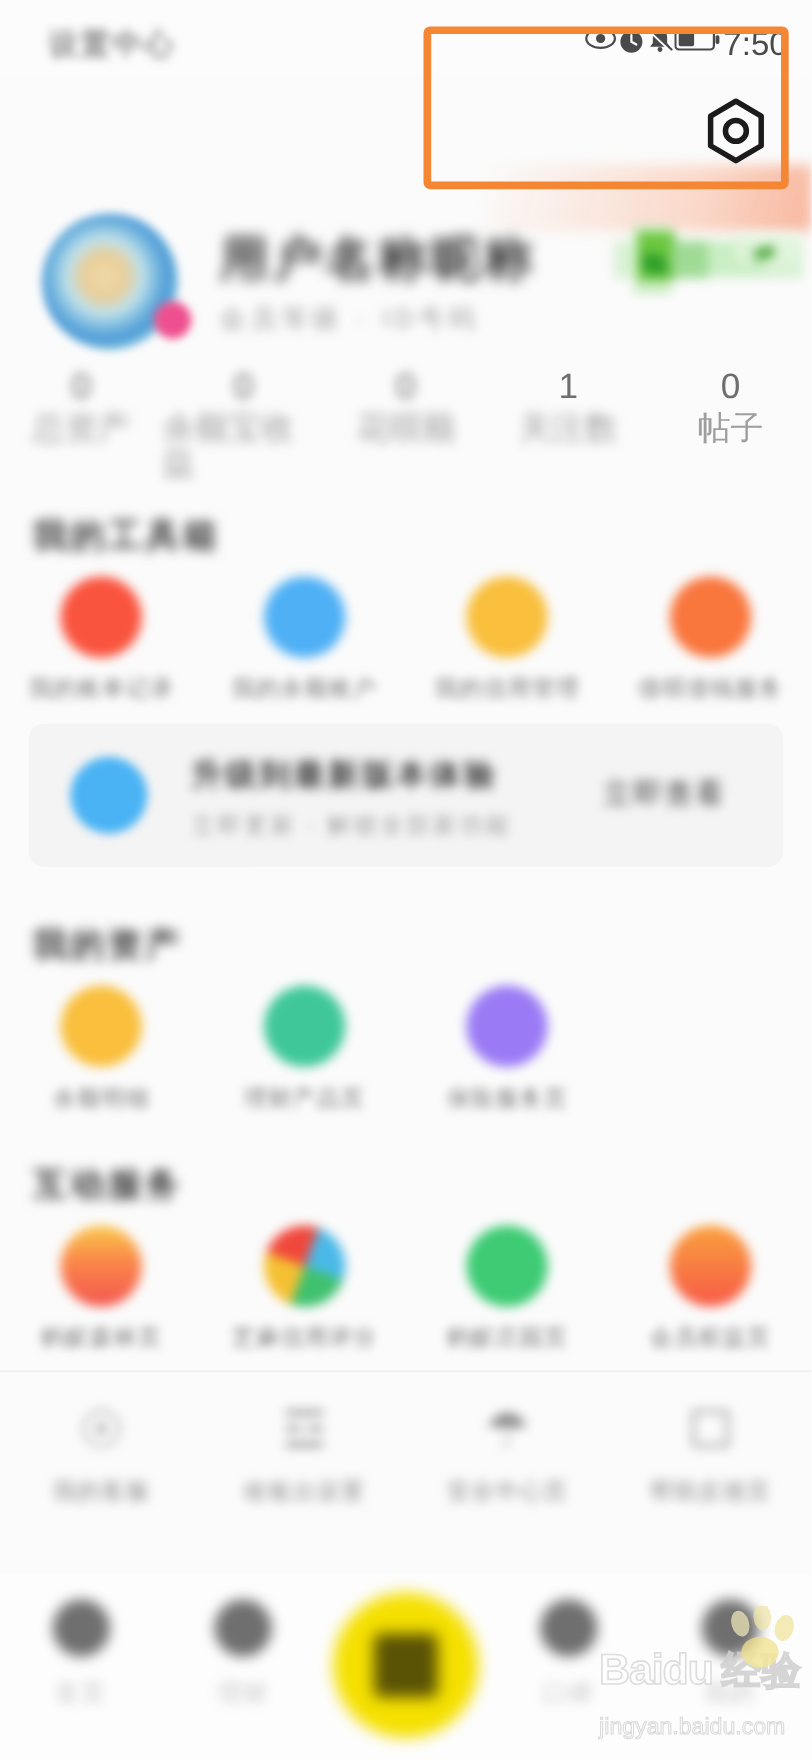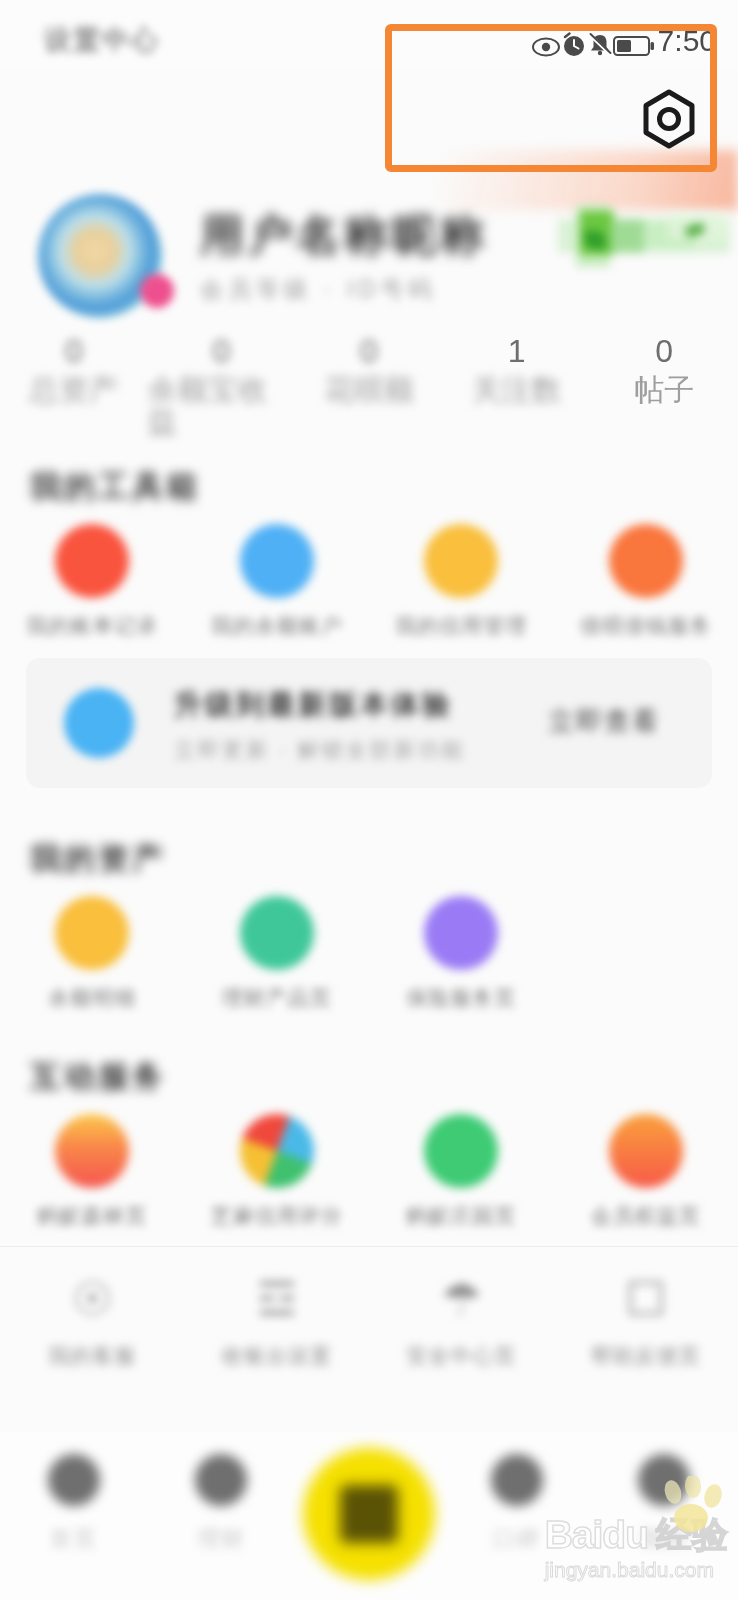--- a/index.html
+++ b/index.html
@@ -23,21 +23,21 @@
     background: #fcfcfc;
   }
   #status-left {
     position: absolute; left: 44px; top: 22px;
     font-size: 27px; color: #8a8a8a; letter-spacing: 2px;
     filter: blur(4.5px);
     font-weight: 600;
   }
   #status-right {
     position: absolute; right: 22px; top: 24px;
-    display: flex; align-items: flex-end; 
+    display: flex; align-items: flex-start; 
   }
   .sb-icon { display: block; }
   #status-time {
     font-size: 30px; color: #4a4a4a; font-weight: 500;
     letter-spacing: 0px; margin-left: 3px;
   }
 
   
   #annotation-box {
     position: absolute;
@@ -249,21 +249,21 @@
     -webkit-text-stroke: 1.5px #cfcfcf;
     margin-left: 8px; line-height: 42px;
   }
   #wm-paw {
     position: absolute; left: 112px; top: -38px;
     width: 72px; height: 60px; opacity: .85;
   }
   #wm-url {
     font-size: 21px; color: #ffffff;
     -webkit-text-stroke: 1px #d5d5d5;
-    letter-spacing: 0px; margin-top: 2px;
+    letter-spacing: 0px; margin-top: 18px;
   }
 </style>
 </head>
 <body>
 
 <div id="screen">
 
   <div id="status-bar">
     <div id="status-left">设置中心</div>
 

